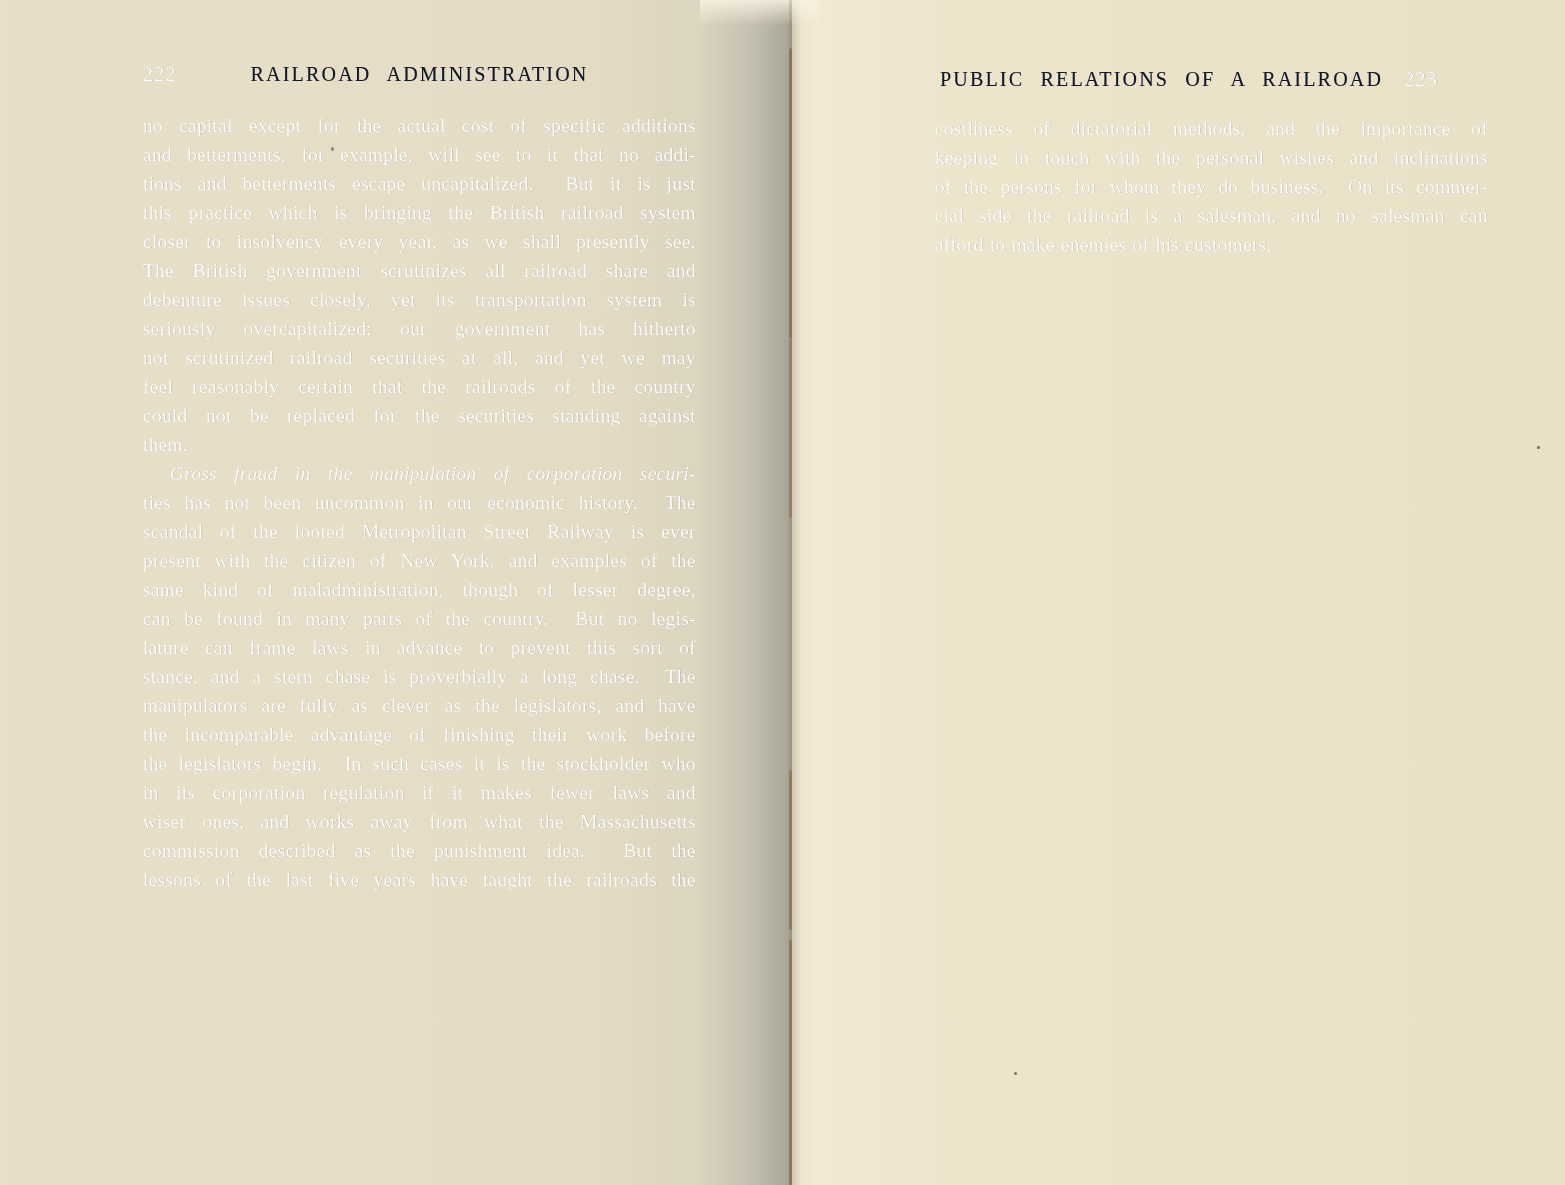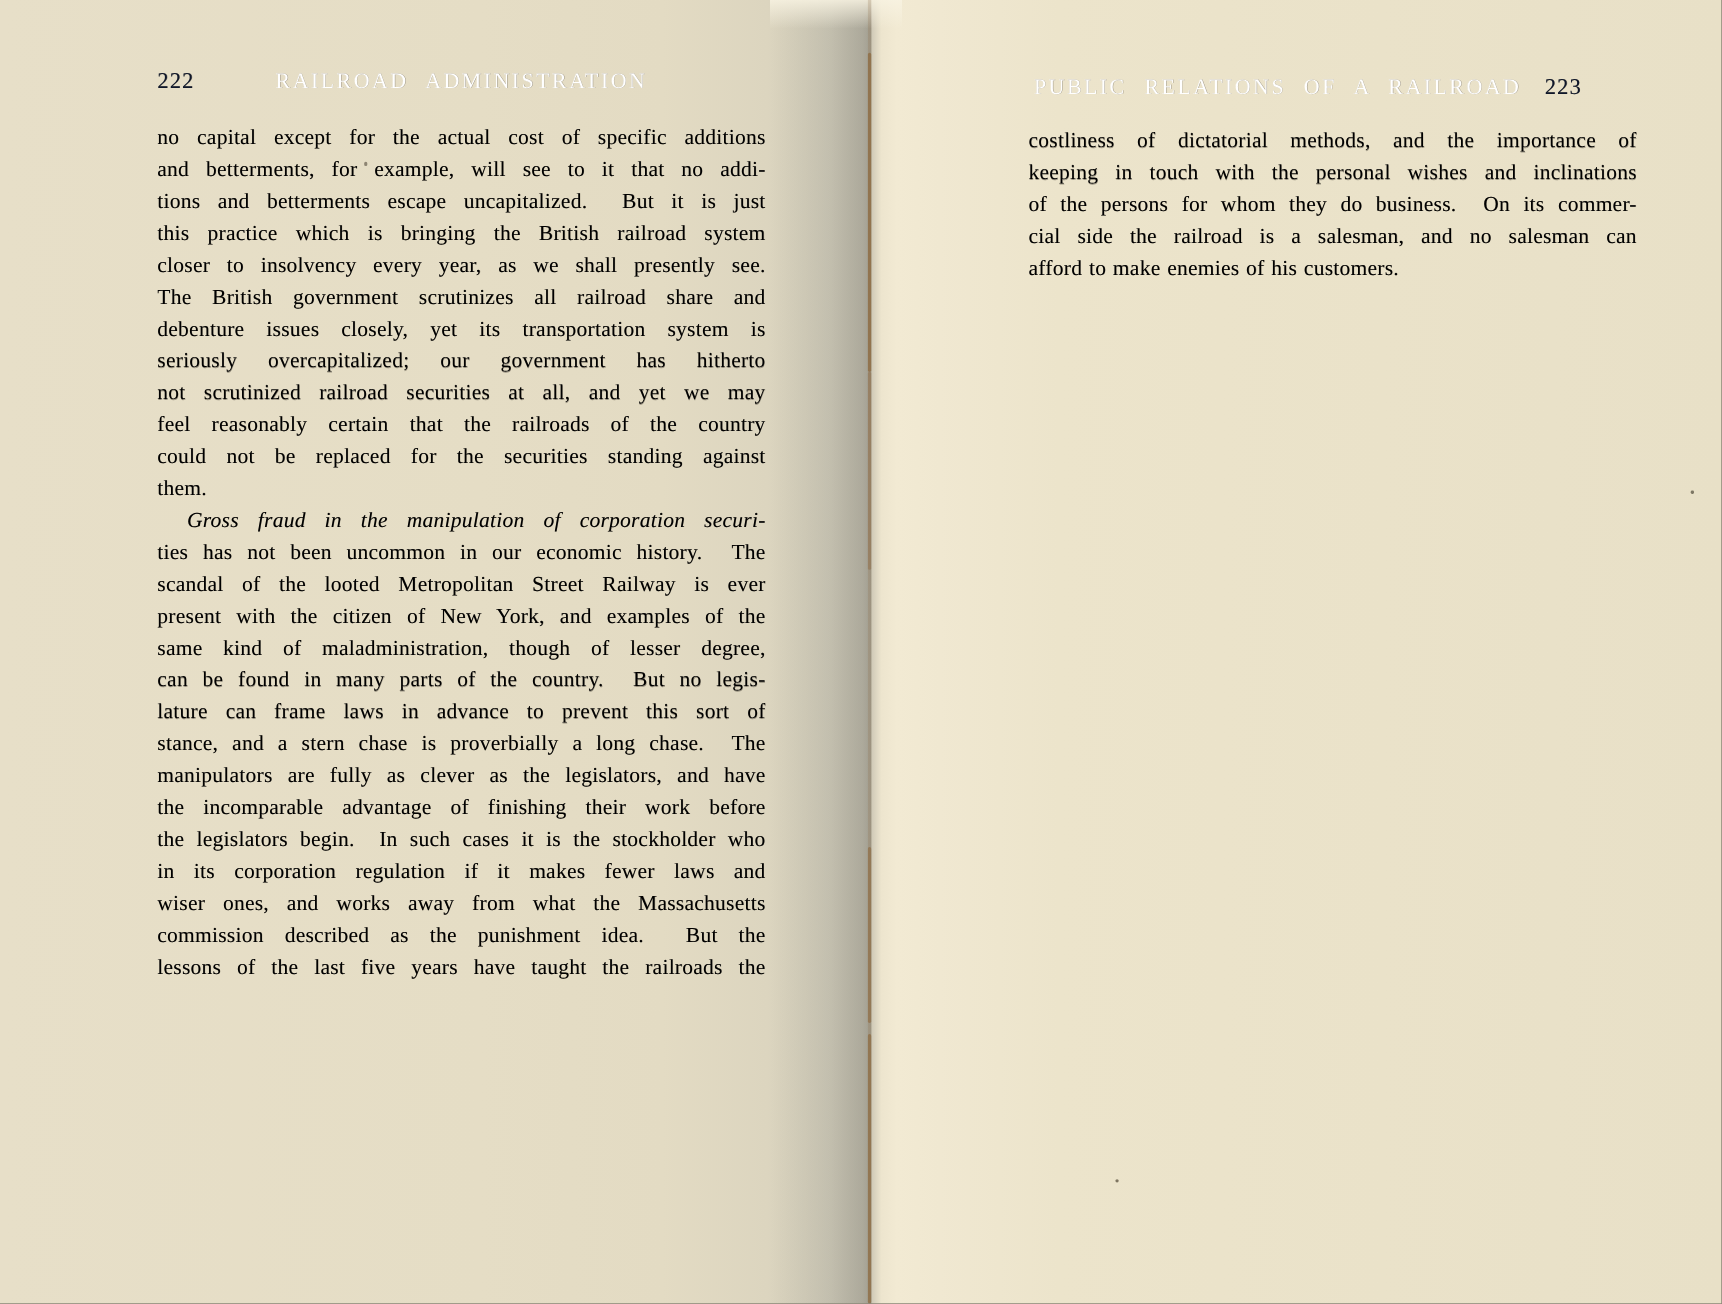--- a/index.html
+++ b/index.html
@@ -43,31 +43,31 @@
     position: absolute; left: 700px; top: 0; width: 120px; height: 26px;
     background: linear-gradient(to bottom, rgba(248,243,226,0.85), rgba(248,243,226,0));
   }
 
   
   .running-head-row { position: absolute; width: 553px; height: 28px; }
   .running-head-row.left  { left: 143px; top: 63px; }
   .running-head-row.right { left: 885px; top: 68px; }
   .running-head {
     text-align: center; font-size: 20px; letter-spacing: 2.2px; word-spacing: 9px;
-    color: #ffffff; text-shadow: 0.3px 0.3px 0.4px rgba(58,52,44,0.45);
+    color: #0f172a; text-shadow: 0.3px 0.3px 0.4px rgba(58,52,44,0.45);
   }
   .page-number {
-    position: absolute; top: 0; font-size: 20.5px; color: #0f172a;
+    position: absolute; top: 0; font-size: 20.5px; color: #ffffff;
     text-shadow: 0.3px 0.3px 0.4px rgba(58,52,44,0.5); letter-spacing: 1px; text-align: right;
   }
   .page-number.pn-left  { left: 0; }
   .page-number.pn-right { right: 0; }
 
   
-  .text-block { position: absolute; width: 553px; color: #000000; }
+  .text-block { position: absolute; width: 553px; color: #ffffff; }
   .text-block.left  { left: 143px; top: 111px; }
   .text-block.right { left: 935px; top: 114px; }
   .line {
     font-size: 19.5px; line-height: 29px; height: 29px; overflow: hidden;
     white-space: pre-wrap;
     text-align: justify; text-align-last: justify;
     letter-spacing: 0.25px; word-spacing: 1px;
     text-shadow: 0.25px 0.25px 0.35px rgba(55,48,40,0.45);
   }
   .line.end { text-align-last: left; }

